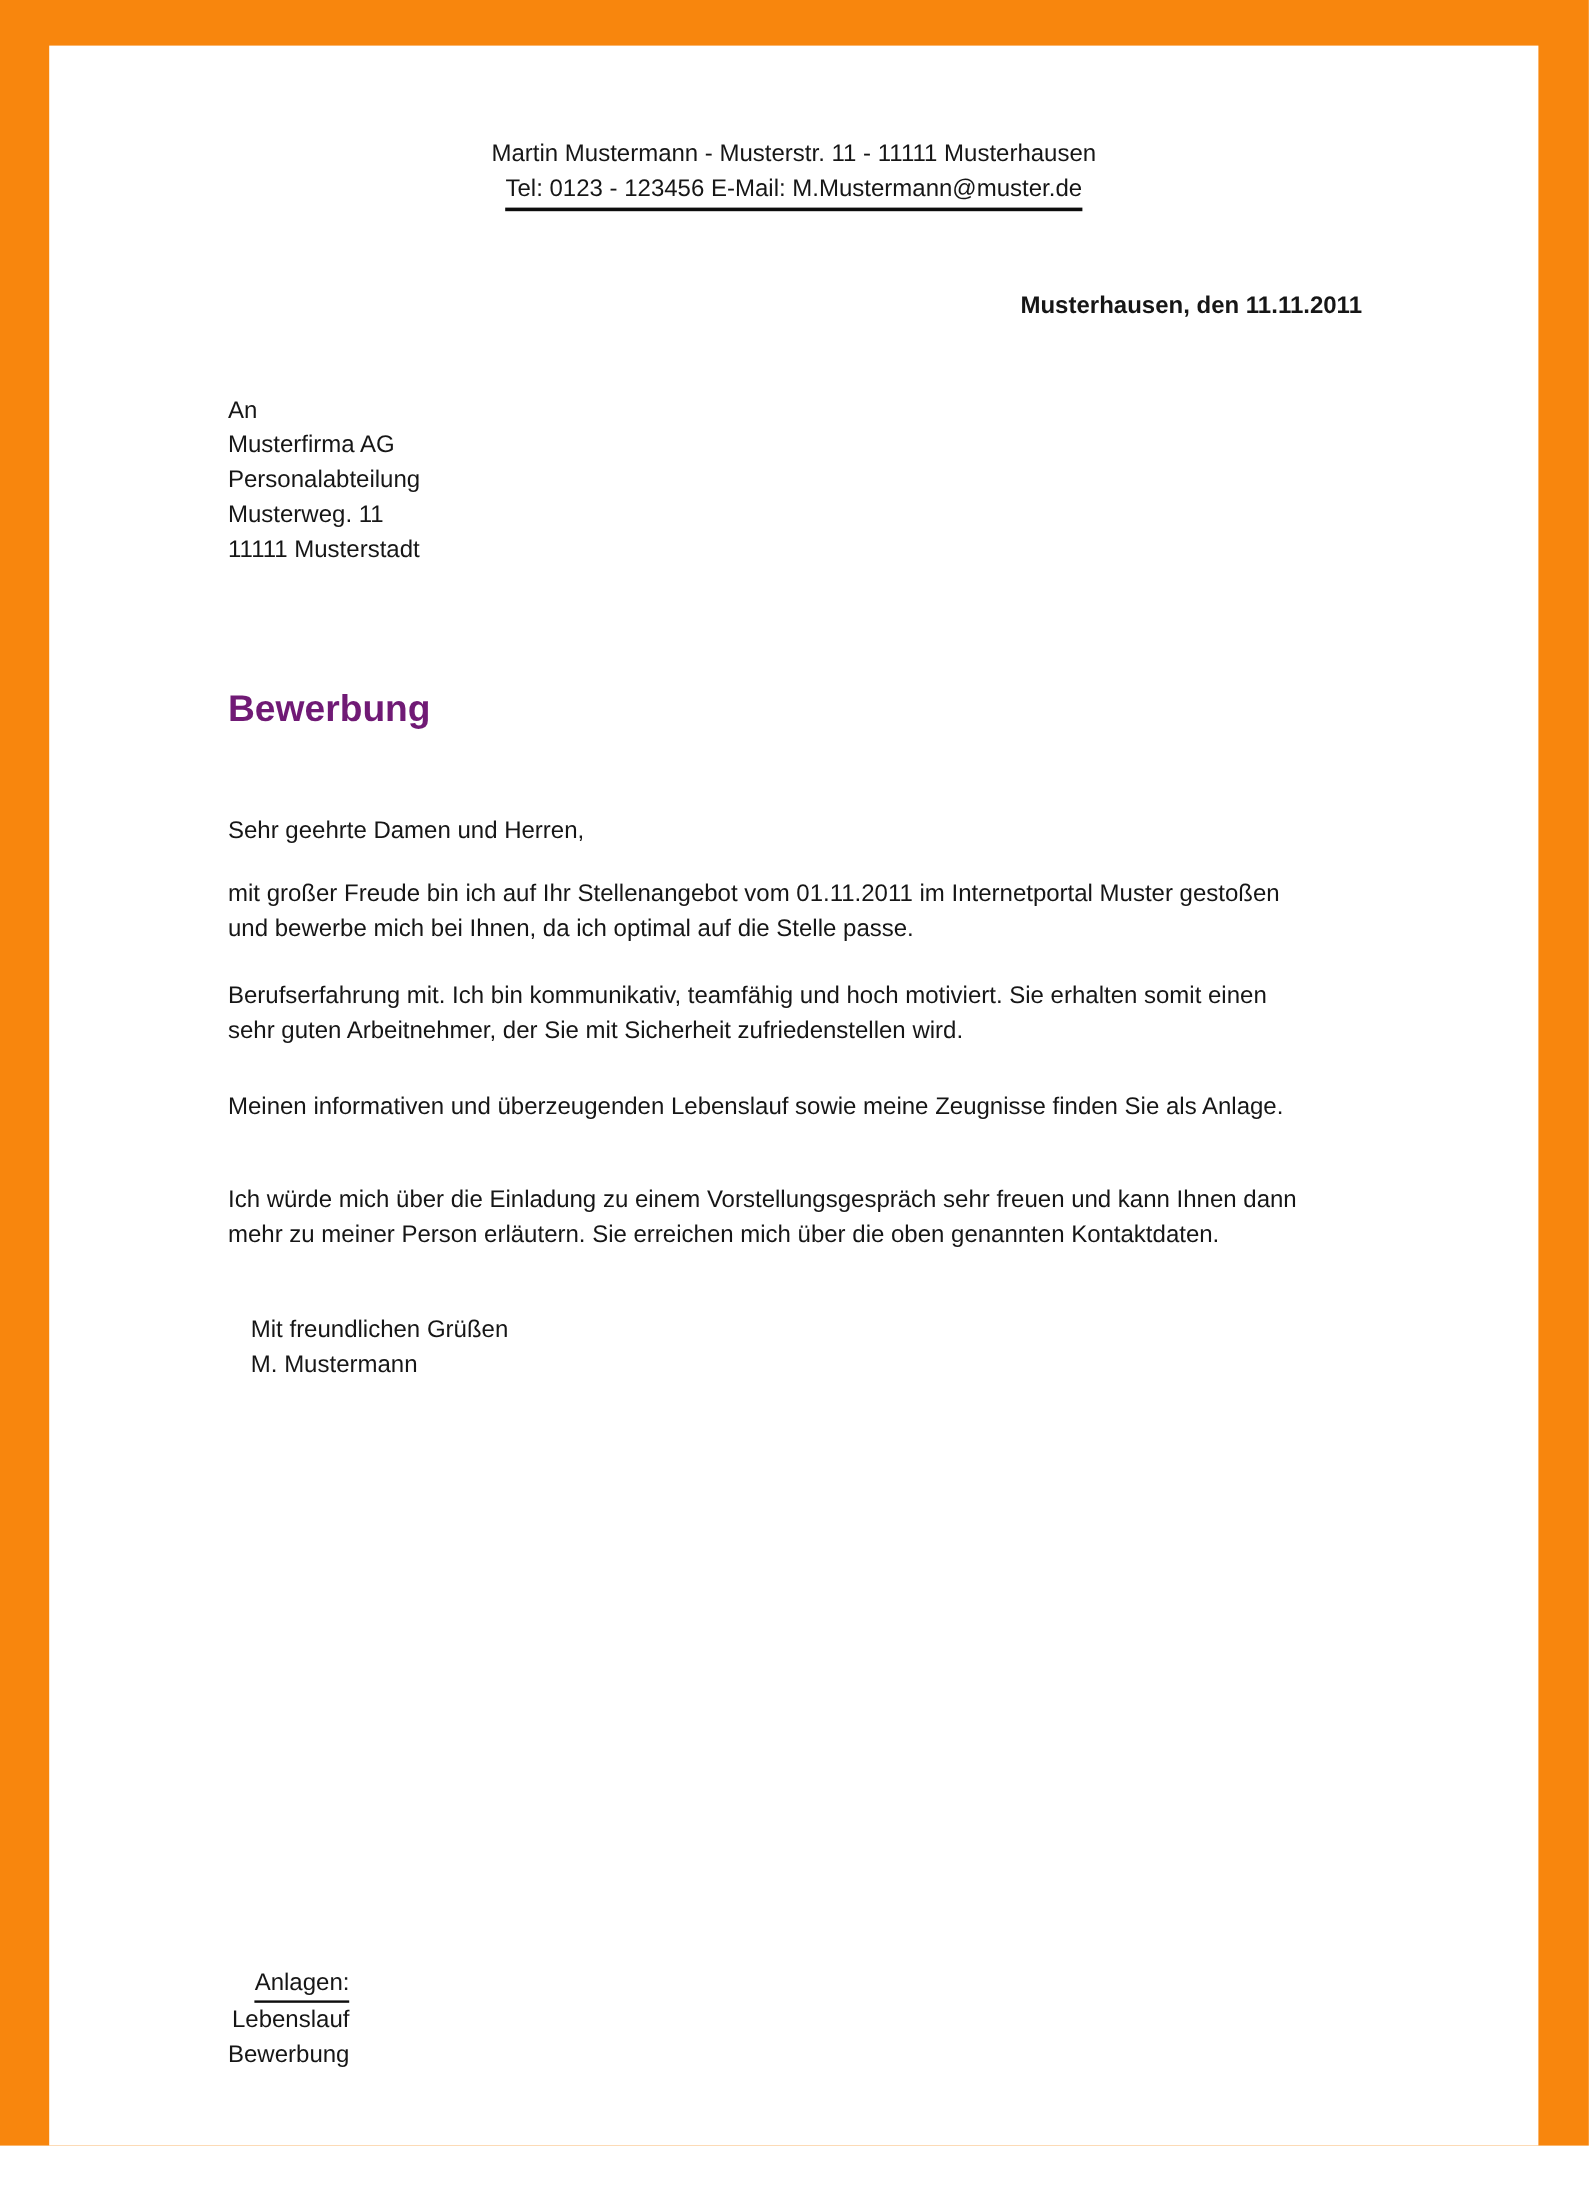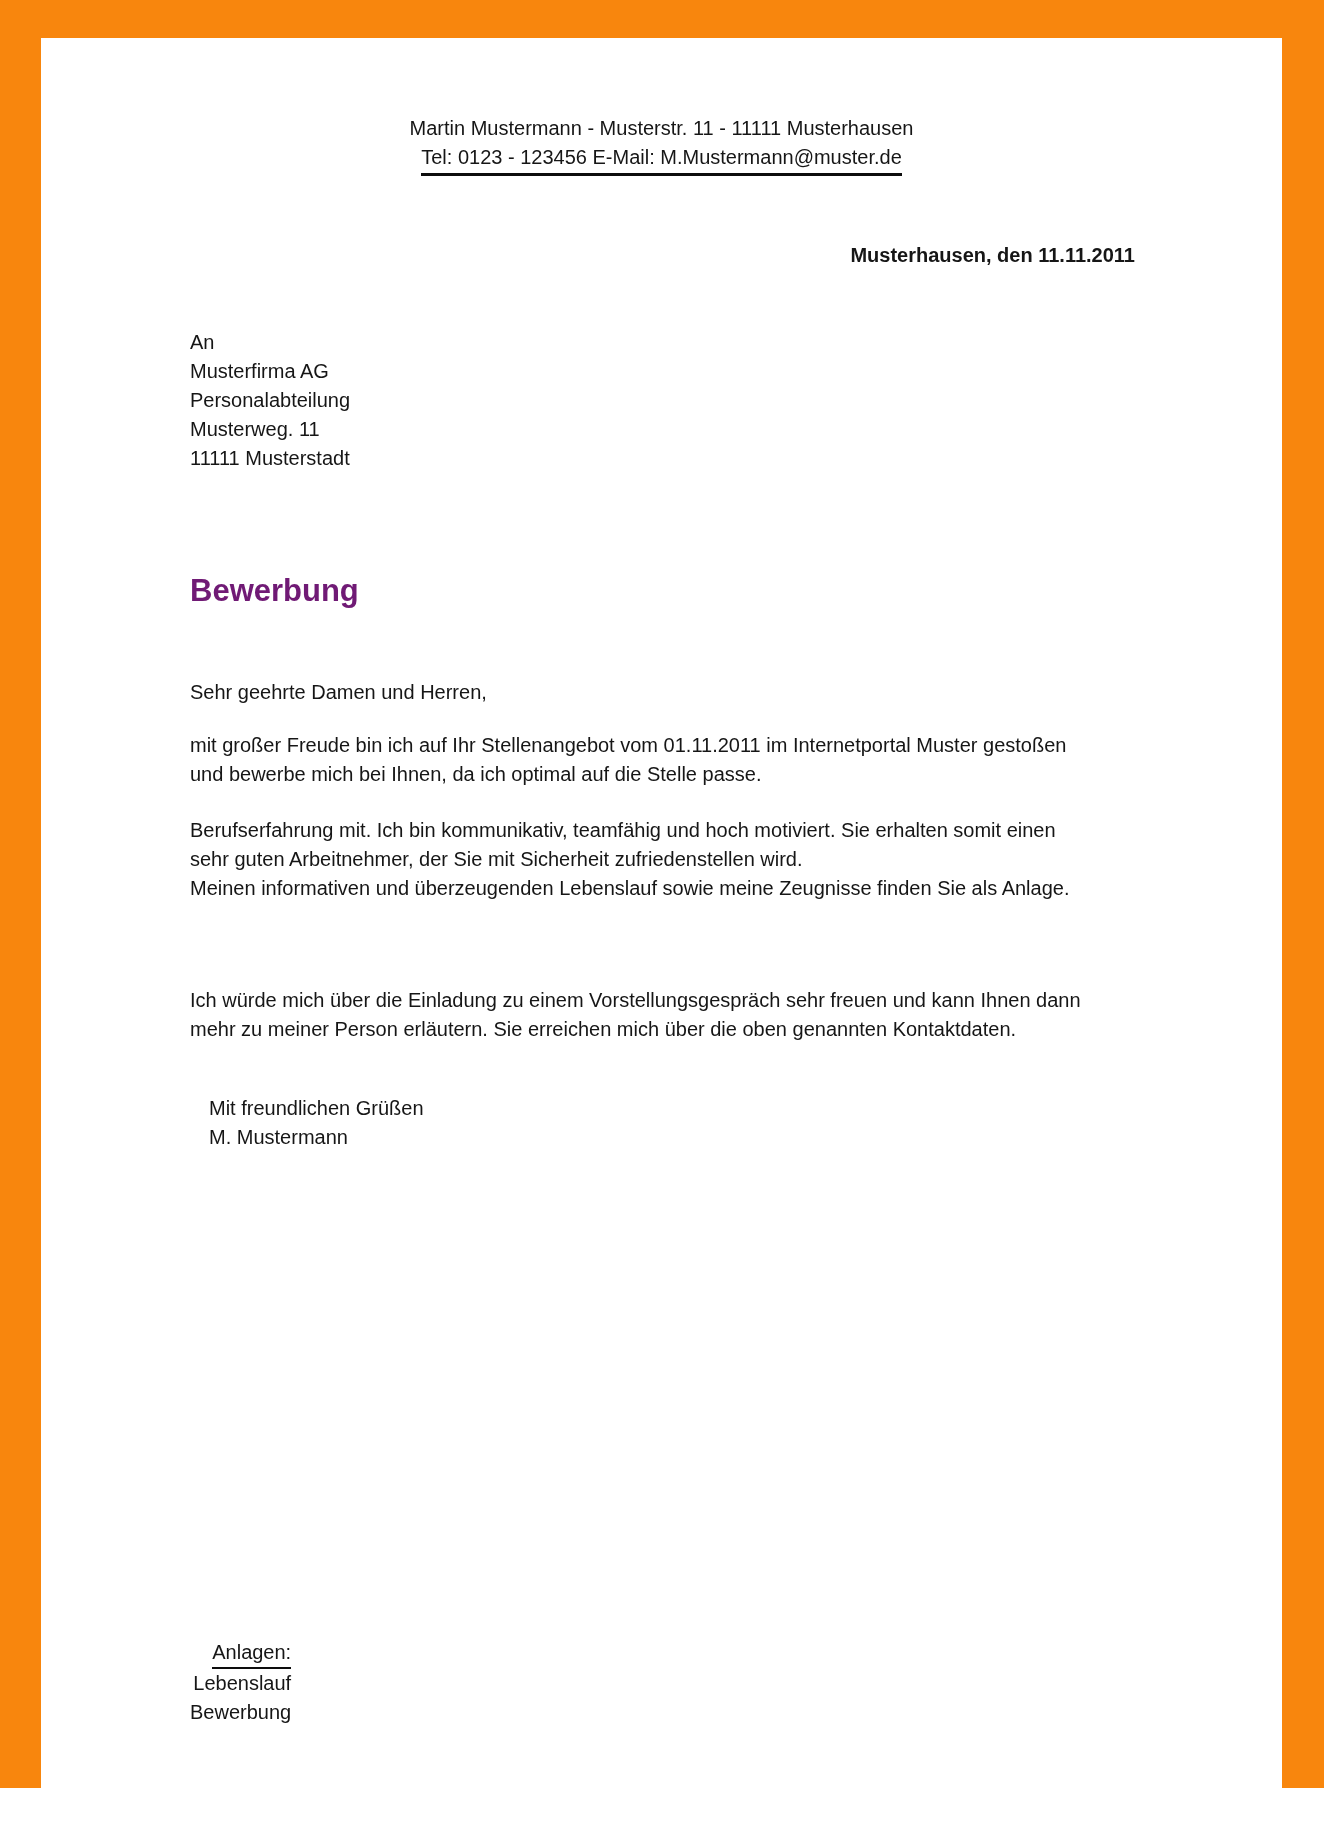--- a/index.html
+++ b/index.html
@@ -74,21 +74,21 @@
   }
   .para {
     position: absolute;
     left: 149px;
   }
   .para div {
     white-space: nowrap;
   }
   .para-1 { top: 693px; }
   .para-2 { top: 778px; }
-  .para-3 { top: 836px; }
+  .para-3 { top: 870px; }
   .para-4 { top: 948px; }
   .closing {
     position: absolute;
     top: 1056px;
     left: 149px;
     margin-left: 19px;
   }
   .enclosures {
     position: absolute;
     top: 1600px;

